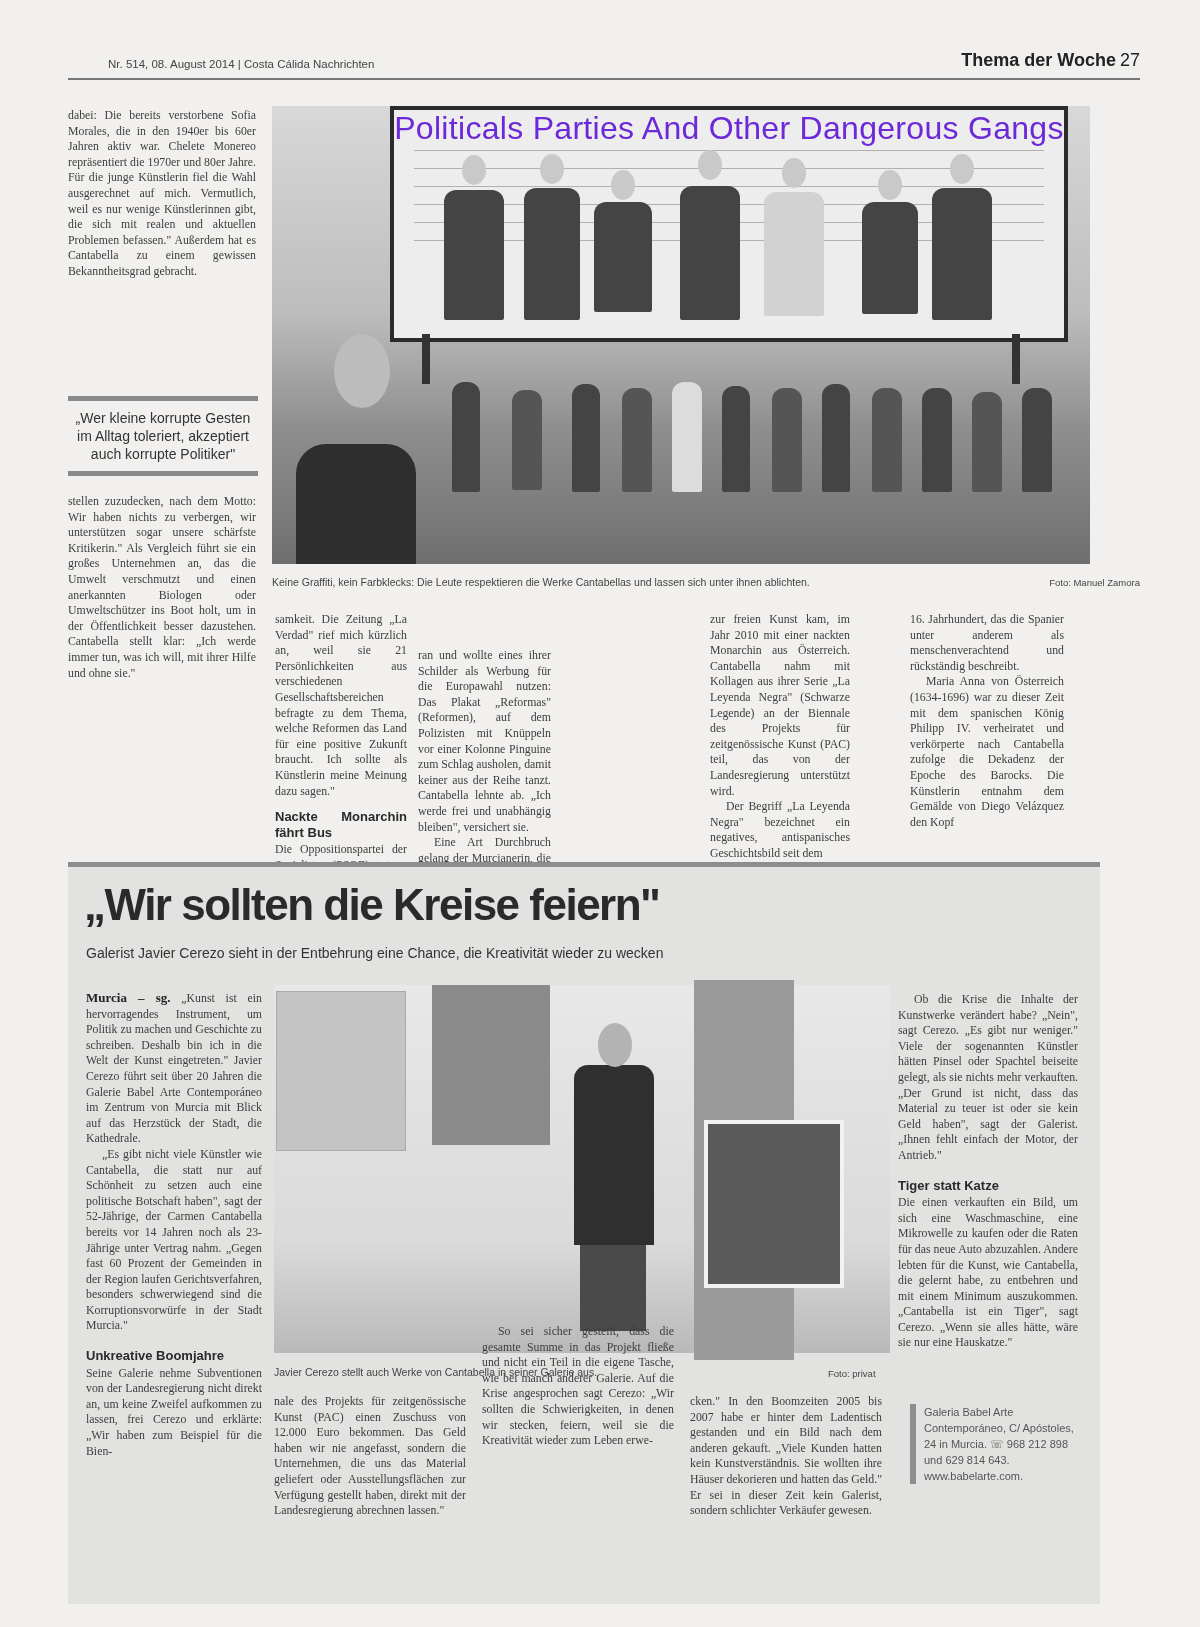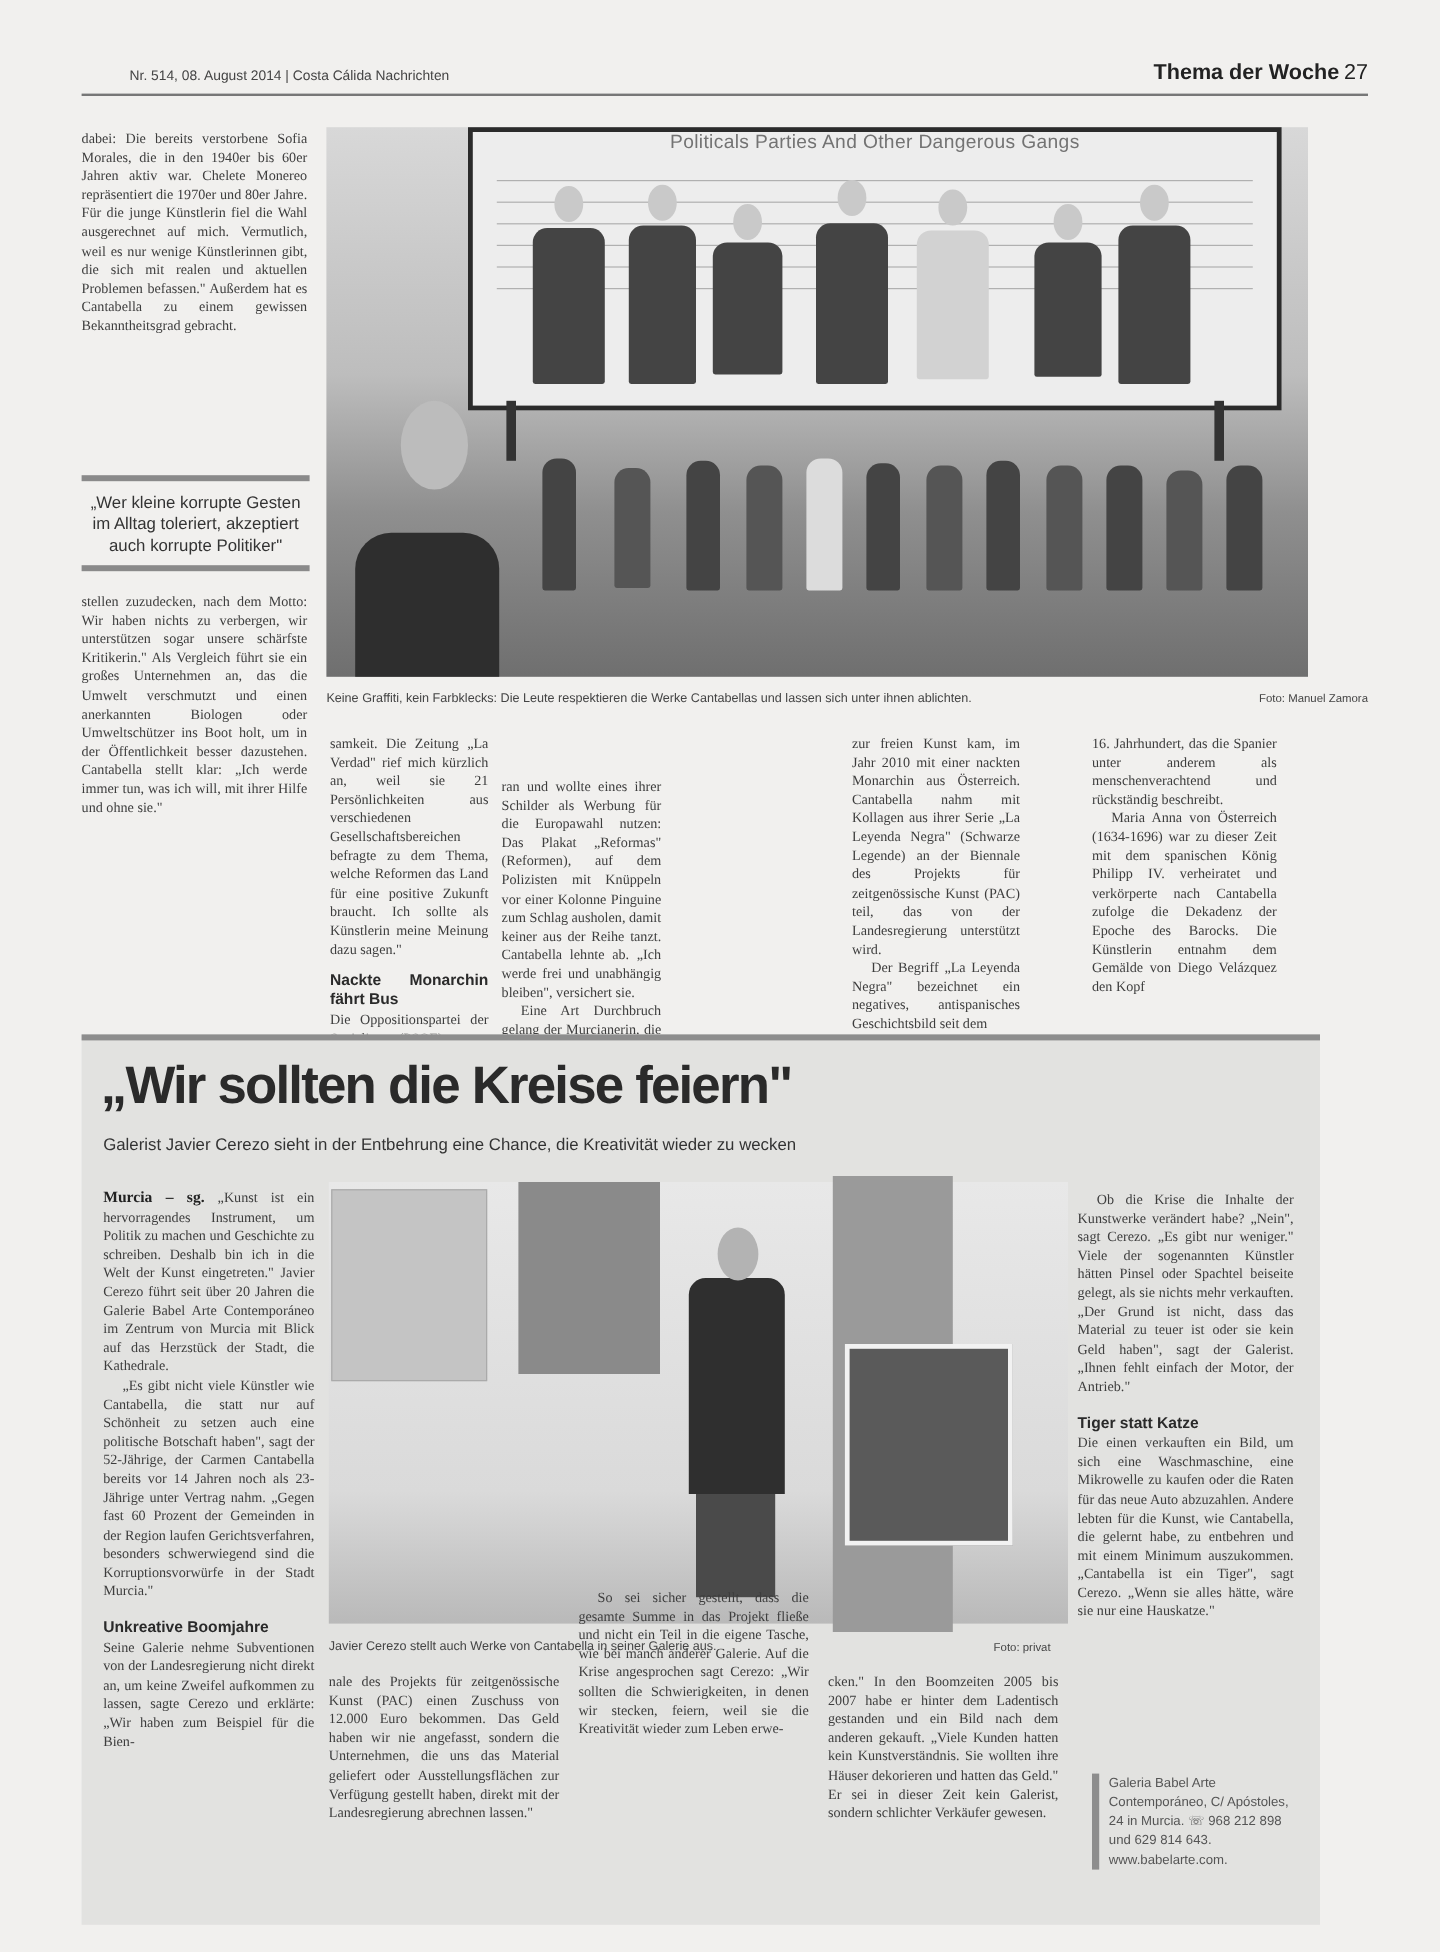--- a/index.html
+++ b/index.html
@@ -10,21 +10,21 @@
   .masthead-right .pg{font-weight:normal;margin-left:4px;}
   .rule{left:68px;right:60px;top:78px;height:2px;background:#777;}
   .col{font-size:11.8px;line-height:15.6px;text-align:justify;color:#3d3d3d;}
   .col p{margin:0;text-indent:0;}
   .col p.ind{text-indent:16px;}
   .subhead{font-family:"Liberation Sans",sans-serif;font-weight:bold;font-size:13px;color:#2a2a2a;margin:10px 0 2px;}
   .pull-rule{height:5px;background:#8a8a8a;}
   .pull{font-family:"Liberation Sans",sans-serif;font-size:14px;line-height:18px;text-align:center;color:#333;padding:8px 2px;}
   .photo{background:linear-gradient(180deg,#d8d8d8 0%,#bdbdbd 45%,#8f8f8f 70%,#6f6f6f 100%);}
   .billboard{background:#ededed;border:4px solid #2b2b2b;}
-  .billboard-title{font-family:"Liberation Sans",sans-serif;font-size:16px;color:#737373;text-align:center;letter-spacing:0.3px;}
+  .billboard-title{font-family:"Liberation Sans",sans-serif;font-size:32px;color:#6d28d9;text-align:center;letter-spacing:0.3px;}
   .caption{font-family:"Liberation Sans",sans-serif;font-size:10.5px;color:#444;}
   .credit{font-family:"Liberation Sans",sans-serif;font-size:9.5px;color:#444;}
   .box{left:68px;top:862px;width:1032px;height:742px;background:#e2e2e0;}
   .box-top-rule{left:68px;top:862px;width:1032px;height:5px;background:#8d8d8d;}
   .headline{font-family:"Liberation Sans",sans-serif;font-weight:bold;font-size:44px;color:#2a2a2a;letter-spacing:-1.5px;}
   .dek{font-family:Liberation Sans, sans-serif;font-size:14px;color:#333;}
   .info{font-family:"Liberation Sans",sans-serif;font-size:11px;line-height:16px;color:#555;border-left:6px solid #8d8d8d;padding-left:8px;}
   .person{position:absolute;background:#444;border-radius:12px 12px 2px 2px;}
   .head{position:absolute;background:#c9c9c9;border-radius:50%;}
   .lineup-line{position:absolute;left:20px;right:20px;height:1px;background:#b0b0b0;}
@@ -116,21 +116,21 @@
 
 <div class="abs box"></div>
 <div class="abs box-top-rule"></div>
 <div class="abs headline" style="left:84px;top:880px;">„Wir sollten die Kreise feiern"</div>
 <div class="abs dek" style="left:86px;top:945px;">Galerist Javier Cerezo sieht in der Entbehrung eine Chance, die Kreativität wieder zu wecken</div>
 
 <div class="abs col" style="left:86px;top:990px;width:176px;">
   <p><b style="font-size:13px;color:#222;">Murcia – sg.</b> <span>„Kunst ist ein hervorragendes Instrument, um Politik zu machen und Geschichte zu schreiben. Deshalb bin ich in die Welt der Kunst eingetreten." Javier Cerezo führt seit über 20 Jahren die Galerie Babel Arte Contemporáneo im Zentrum von Murcia mit Blick auf das Herzstück der Stadt, die Kathedrale.</span></p>
   <p class="ind">„Es gibt nicht viele Künstler wie Cantabella, die statt nur auf Schönheit zu setzen auch eine politische Botschaft haben", sagt der 52-Jährige, der Carmen Cantabella bereits vor 14 Jahren noch als 23-Jährige unter Vertrag nahm. „Gegen fast 60 Prozent der Gemeinden in der Region laufen Gerichtsverfahren, besonders schwerwiegend sind die Korruptionsvorwürfe in der Stadt Murcia."</p>
   <div class="subhead" style="margin-top:14px;">Unkreative Boomjahre</div>
-  <p>Seine Galerie nehme Subventionen von der Landesregierung nicht direkt an, um keine Zweifel aufkommen zu lassen, sagte Cerezo und erklärte: „Wir haben zum Beispiel für die Bien-</p>
+  <p>Seine Galerie nehme Subventionen von der Landesregierung nicht direkt an, um keine Zweifel aufkommen zu lassen, frei Cerezo und erklärte: „Wir haben zum Beispiel für die Bien-</p>
 </div>
 
 <div class="abs" style="left:274px;top:985px;width:616px;height:368px;background:linear-gradient(180deg,#e8e8e8 0%,#dadada 70%,#b9b9b9 100%);">
   <div class="abs" style="left:2px;top:6px;width:128px;height:158px;background:#c4c4c4;border:1px solid #aaa;"></div>
   <div class="abs" style="left:158px;top:0;width:118px;height:160px;background:#8a8a8a;"></div>
   <div class="abs" style="left:420px;top:-5px;width:100px;height:380px;background:#9a9a9a;"></div>
   <div class="abs" style="left:430px;top:135px;width:132px;height:160px;background:#5a5a5a;border:4px solid #f2f2f2;"></div>
   <div class="abs" style="left:300px;top:80px;width:80px;height:180px;background:#2f2f2f;border-radius:14px 14px 0 0;"></div>
   <div class="abs" style="left:324px;top:38px;width:34px;height:44px;background:#b3b3b3;border-radius:50%;"></div>
   <div class="abs" style="left:306px;top:260px;width:66px;height:86px;background:#4a4a4a;"></div>
@@ -146,13 +146,13 @@
 </div>
 <div class="abs col" style="left:690px;top:1394px;width:192px;">
   <p>cken." In den Boomzeiten 2005 bis 2007 habe er hinter dem Ladentisch gestanden und ein Bild nach dem anderen gekauft. „Viele Kunden hatten kein Kunstverständnis. Sie wollten ihre Häuser dekorieren und hatten das Geld." Er sei in dieser Zeit kein Galerist, sondern schlichter Verkäufer gewesen.</p>
 </div>
 
 <div class="abs col" style="left:898px;top:992px;width:180px;">
   <p class="ind">Ob die Krise die Inhalte der Kunstwerke verändert habe? „Nein", sagt Cerezo. „Es gibt nur weniger." Viele der sogenannten Künstler hätten Pinsel oder Spachtel beiseite gelegt, als sie nichts mehr verkauften. „Der Grund ist nicht, dass das Material zu teuer ist oder sie kein Geld haben", sagt der Galerist. „Ihnen fehlt einfach der Motor, der Antrieb."</p>
   <div class="subhead" style="margin-top:14px;">Tiger statt Katze</div>
   <p>Die einen verkauften ein Bild, um sich eine Waschmaschine, eine Mikrowelle zu kaufen oder die Raten für das neue Auto abzuzahlen. Andere lebten für die Kunst, wie Cantabella, die gelernt habe, zu entbehren und mit einem Minimum auszukommen. „Cantabella ist ein Tiger", sagt Cerezo. „Wenn sie alles hätte, wäre sie nur eine Hauskatze."</p>
 </div>
-<div class="abs info" style="left:910px;top:1478px;width:160px;">Galeria Babel Arte Contemporáneo, C/ Apóstoles, 24 in Murcia. ☏ 968 212 898 und 629 814 643. www.babelarte.com.</div>
+<div class="abs info" style="left:910px;top:1404px;width:160px;">Galeria Babel Arte Contemporáneo, C/ Apóstoles, 24 in Murcia. ☏ 968 212 898 und 629 814 643. www.babelarte.com.</div>
 
 </body></html>

